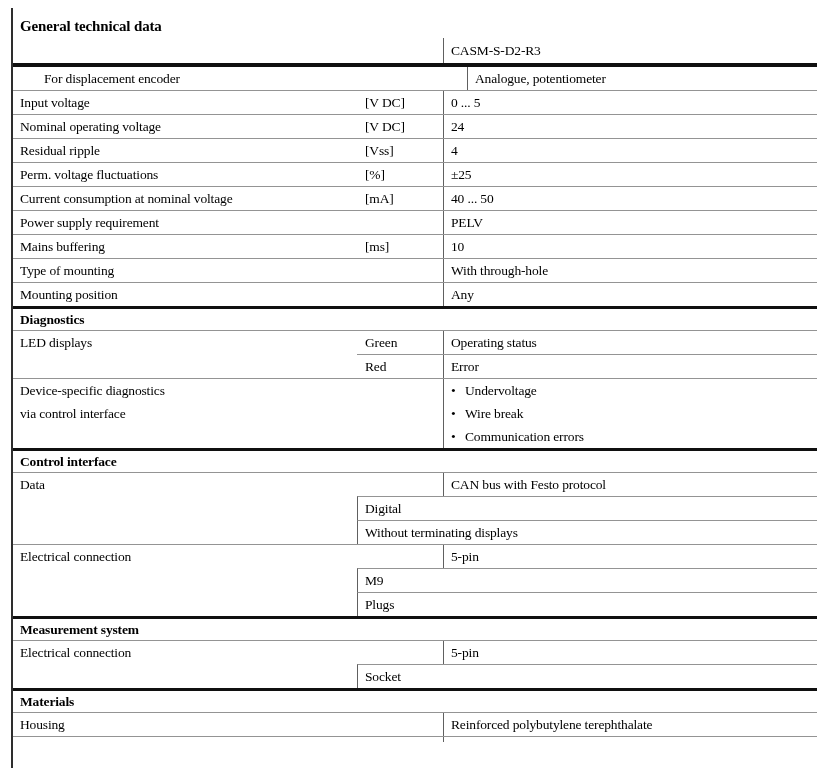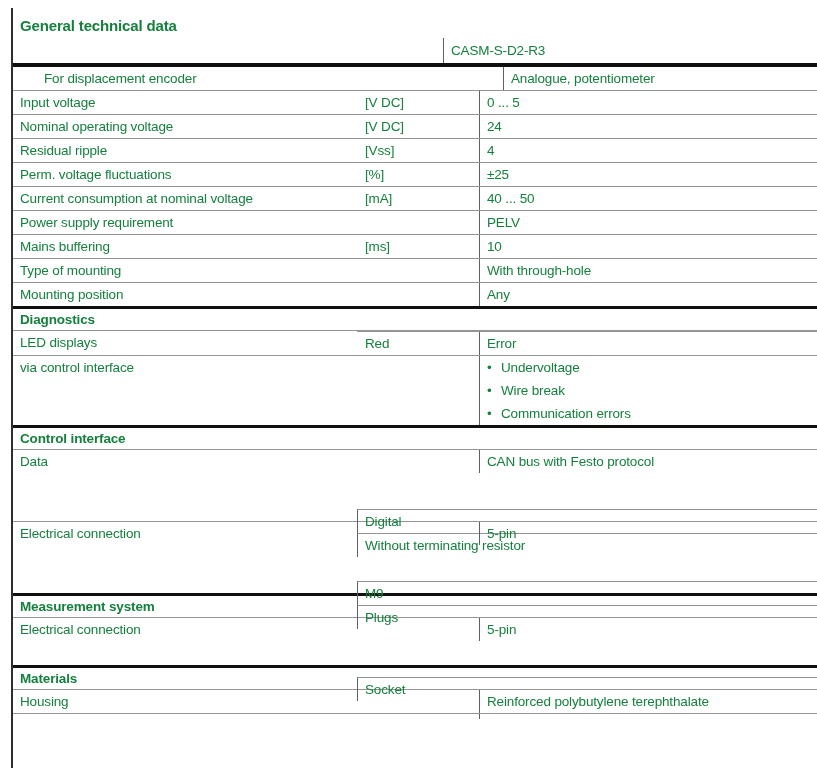--- a/index.html
+++ b/index.html
@@ -1,18 +1,18 @@
 <!DOCTYPE html>
 <html><head>
 <meta charset="utf-8">
 <style>
   html, body { margin:0; padding:0; background:#ffffff; }
   .page {
     position:relative; width:817px; height:768px; background:#ffffff;
-    font-family:Liberation Sans, sans-serif; color:#15803d;
+    font-family:Liberation Serif, serif; color:#000000;
     font-size:13.5px; letter-spacing:-0.15px; overflow:hidden;
   }
   .left-rule { position:absolute; left:11px; top:8px; bottom:0; width:2px; background:#2e2e2e; }
   .table { position:absolute; left:13px; top:8px; right:0; }
 
   .title-row { height:24px; padding:6px 0 0 7px; font-weight:bold; font-size:15px; line-height:24px; }
 
   .colhead-row { display:flex; height:25px; border-bottom:4px solid #101010; }
   .colhead-spacer { width:430px; box-sizing:border-box; }
   .colhead-value { flex:1; border-left:1px solid #606060; padding-left:7px; line-height:25px; }
@@ -23,21 +23,21 @@
   }
 
   .group { display:flex; border-top:1px solid #949494; }
   .group.first { border-top:none;padding-left:24px; }
 
   .label-cell { width:344px; box-sizing:border-box; padding-left:7px; }
   .label-line { line-height:23px; white-space:nowrap; }
 
   .right-part { flex:1; display:flex; flex-direction:column; }
 
-  .sub-row { display:flex; height:23px;gap:36px; }
+  .sub-row { display:flex; height:23px; }
   .sub-row.divide-full { border-top:1px solid #949494; height:23px; }
   .sub-row.divide-right { height:24px;flex-direction:column; }
   .sub-row.bullets-row { height:69px; }
   .sub-row.stub-row { height:5px; }
 
   .unit-cell { width:86px; box-sizing:border-box; padding-left:8px; line-height:23px; }
   .value-cell { flex:1; border-left:1px solid #606060; padding-left:7px; line-height:23px; }
   .divide-right .value-cell { border-top:1px solid #949494; }
 
   .bullet-line { line-height:23px; }
@@ -165,28 +165,33 @@
               <div class="value-cell">Any</div>
             </div>
           </div>
         </div>
         <div class="sec-header">Diagnostics</div>
         <div class="group">
           <div class="label-cell">
             <div class="label-line">LED displays</div>
           </div>
           <div class="right-part">
+            <div class="sub-row">
+              <div class="unit-cell">Green</div>
+              <div class="value-cell">Operating status</div>
+            </div>
             <div class="sub-row divide-full">
               <div class="unit-cell">Red</div>
               <div class="value-cell">Error</div>
             </div>
           </div>
         </div>
         <div class="group">
           <div class="label-cell">
+            <div class="label-line">Device-specific diagnostics</div>
             <div class="label-line">via control interface</div>
           </div>
           <div class="right-part">
             <div class="sub-row bullets-row">
               <div class="unit-cell"></div>
               <div class="value-cell">
                 <div class="bullet-line"><div class="bullet-dot">•</div>Undervoltage</div>
                 <div class="bullet-line"><div class="bullet-dot">•</div>Wire break</div>
                 <div class="bullet-line"><div class="bullet-dot">•</div>Communication errors</div>
               </div>
@@ -202,21 +207,21 @@
             <div class="sub-row">
               <div class="unit-cell"></div>
               <div class="value-cell">CAN bus with Festo protocol</div>
             </div>
             <div class="sub-row divide-right">
               <div class="unit-cell"></div>
               <div class="value-cell">Digital</div>
             </div>
             <div class="sub-row divide-right">
               <div class="unit-cell"></div>
-              <div class="value-cell">Without terminating resistor</div>
+              <div class="value-cell">Without terminating displays</div>
             </div>
           </div>
         </div>
         <div class="group">
           <div class="label-cell">
             <div class="label-line">Electrical connection</div>
           </div>
           <div class="right-part">
             <div class="sub-row">
               <div class="unit-cell"></div>

